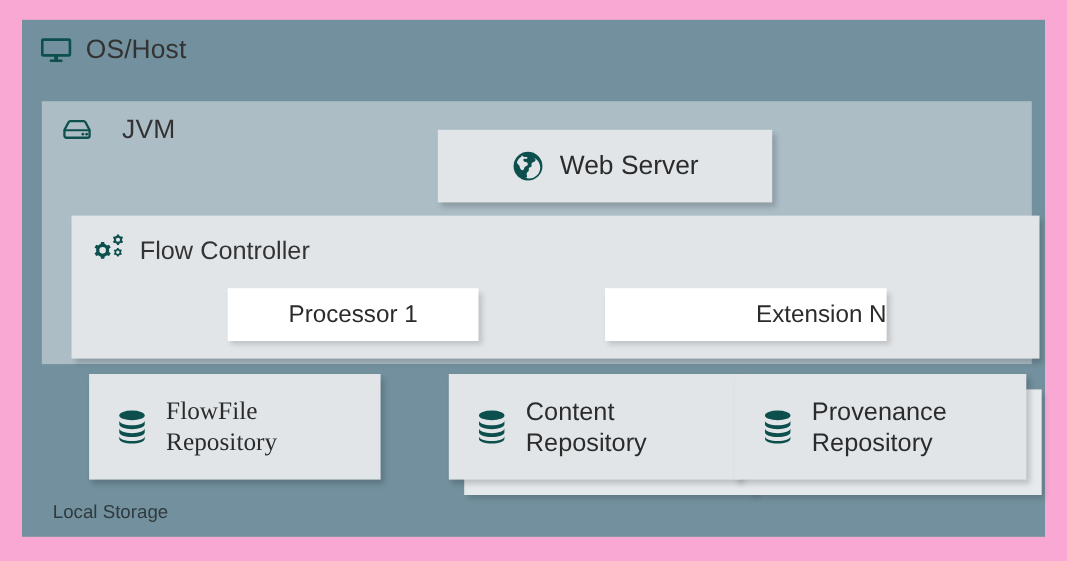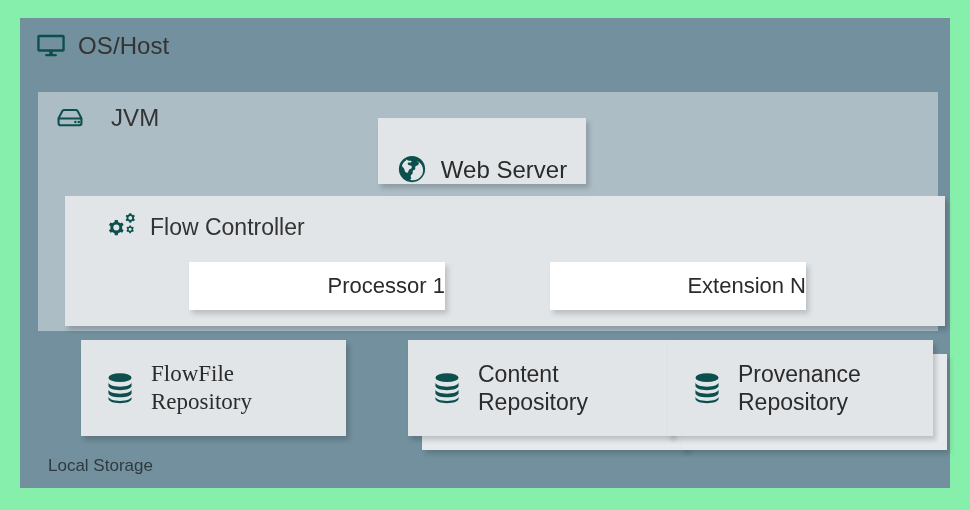--- a/index.html
+++ b/index.html
@@ -13,21 +13,21 @@
     overflow: hidden;
     font-family: "Liberation Sans", sans-serif;
     -webkit-font-smoothing: antialiased;
   }
 
   
   .page {
     position: relative;
     width: 970px;
     height: 510px;
-    background: #86efac;
+    background: #f9a8d4;
     box-sizing: border-box;
   }
 
   
   .os-host {
     position: absolute;
     left: 20px;
     top: 18px;
     width: 930px;
     height: 470px;
@@ -75,26 +75,26 @@
   }
   .card-white {
     background: #ffffff;
     box-shadow: 3px 4px 5px rgba(0, 0, 0, 0.16);
     box-sizing: border-box;
   }
 
   
   .web-server {
     position: absolute;
-    left: 358px;
+    left: 378px;
     top: 100px;
-    width: 208px;
+    width: 304px;
     height: 66px;
     display: flex;
-    align-items: flex-end;
+    align-items: center;
     justify-content: center;
     gap: 14px;
   }
   .web-server .label {
     font-size: 24px;
     color: #2b2b2b;
     white-space: nowrap;
   }
 
   
@@ -102,22 +102,21 @@
     position: absolute;
     left: 45px;
     top: 178px;
     width: 880px;
     height: 130px;
   }
   .fc-header {
     display: flex;
     align-items: center;
     gap: 12px;
-    padding: 16px 0 0 29px;
-    margin-left: 12px;
+    padding: 16px 0 0 18px;
   }
   .fc-title {
     font-size: 23px;
     color: #333333;
     white-space: nowrap;
   }
   .fc-boxes {
     position: absolute;
     left: 0;
     top: 66px;
@@ -129,21 +128,21 @@
     height: 48px;
     display: flex;
     align-items: center;
     justify-content: center;
   }
   .proc-box .label {
     font-size: 22px;
     color: #2b2b2b;
     white-space: nowrap;
   }
-  .proc-1 { left: 124px; width: 256px; justify-content: flex-end; }
+  .proc-1 { left: 142px; width: 228px; }
   .proc-2 { left: 485px; width: 256px; justify-content: flex-end; }
 
   
   .repos {
     position: absolute;
     left: 0;
     top: 304px;
     width: 930px;
     height: 130px;
   }

